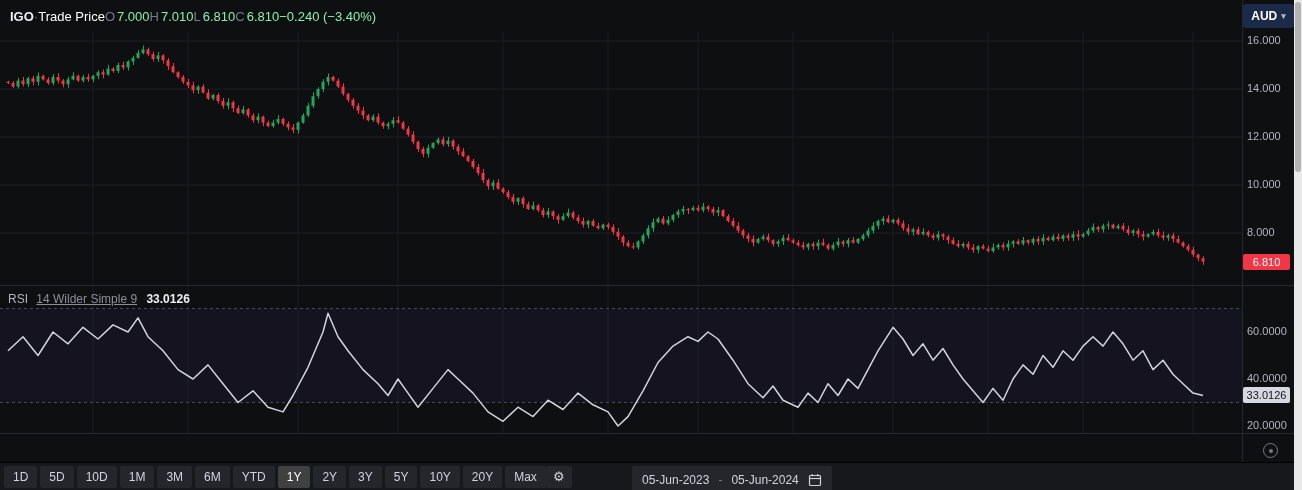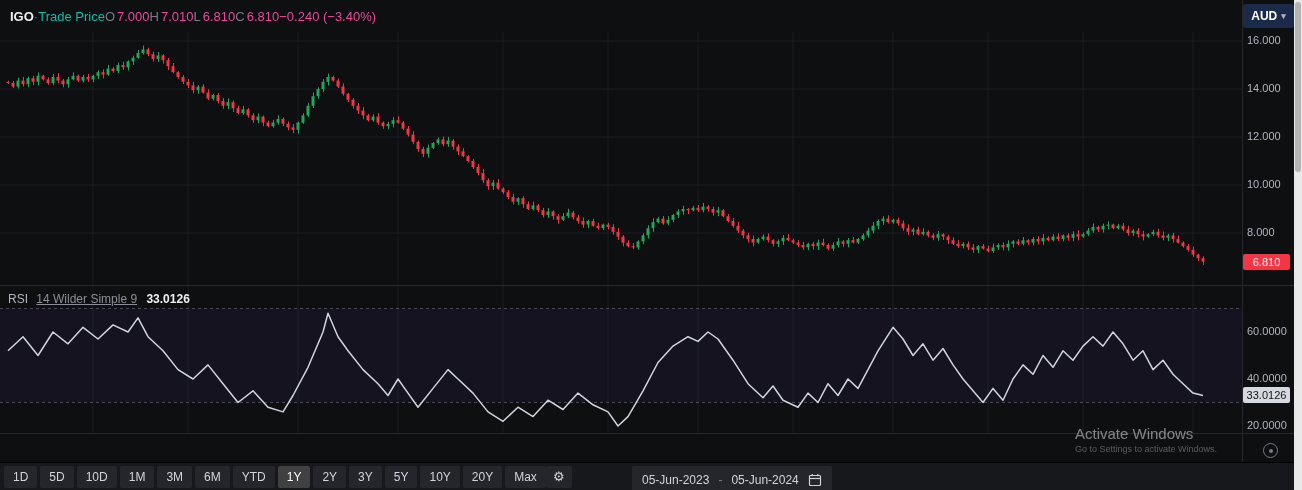--- a/index.html
+++ b/index.html
@@ -2,23 +2,23 @@
 <html><head>
 <meta charset="utf-8">
 <style>
   html,body{margin:0;padding:0;background:#000;}
   #app{position:relative;width:1302px;height:490px;background:#0e0f11;overflow:hidden;
        font-family:"Liberation Sans",sans-serif;color:#d1d4dc;}
   
   #topbar{position:absolute;left:0;top:0;width:1230px;height:32px;display:flex;align-items:center;
           padding-left:10px;font-size:13px;white-space:nowrap;}
   .sym{color:#eceff2;font-weight:700;}
-  .series{color:#14b8a6;}
+  .series{color:#ffffff;}
   .dim{color:#787b86;}
-  .red{color:#ec4899;}
+  .red{color:#86efac;}
   .pair{display:inline-flex;gap:2px;}
   #currency-btn{position:absolute;left:1243px;top:4px;width:51px;height:24px;background:#1c2a4a;
           border-radius:3px;display:flex;align-items:center;justify-content:center;gap:4px;
           font-size:12px;font-weight:700;color:#fff;cursor:pointer;}
   .chev{font-size:9px;color:#aeb3bd;}
   
   #main-chart{position:absolute;left:0;top:32px;}
   #rsi-chart{position:absolute;left:0;top:286px;}
   #rsi-title{position:absolute;left:8px;top:292px;font-size:12px;z-index:5;white-space:nowrap;}
   #rsi-title .val{color:#eceff2;font-weight:700;margin-left:6px;}
@@ -632,24 +632,20 @@
     <div id="rsi-badge" style="top: 101px;">33.0126</div>
   <div class="axlabel" style="top: 39px;">60.0000</div>
       <div class="axlabel" style="top: 86px;">40.0000</div>
       <div class="axlabel" style="top: 133px;">20.0000</div>
     </div>
 
   <div class="hdiv" style="top:433px"></div>
   <div class="vdiv"></div>
 
 
-  <div id="watermark">
-    <div id="wm1">Activate Windows</div>
-    <div id="wm2">Go to Settings to activate Windows.</div>
-  </div>
 
   <div id="reset-icon">
       <span class="dot"></span>
     </div>
 
   <div id="toolbar">
     <span id="intervals" style="display:flex;gap:3px">
         <button class="tf-btn">1D</button>
         <button class="tf-btn">5D</button>
         <button class="tf-btn">10D</button>

